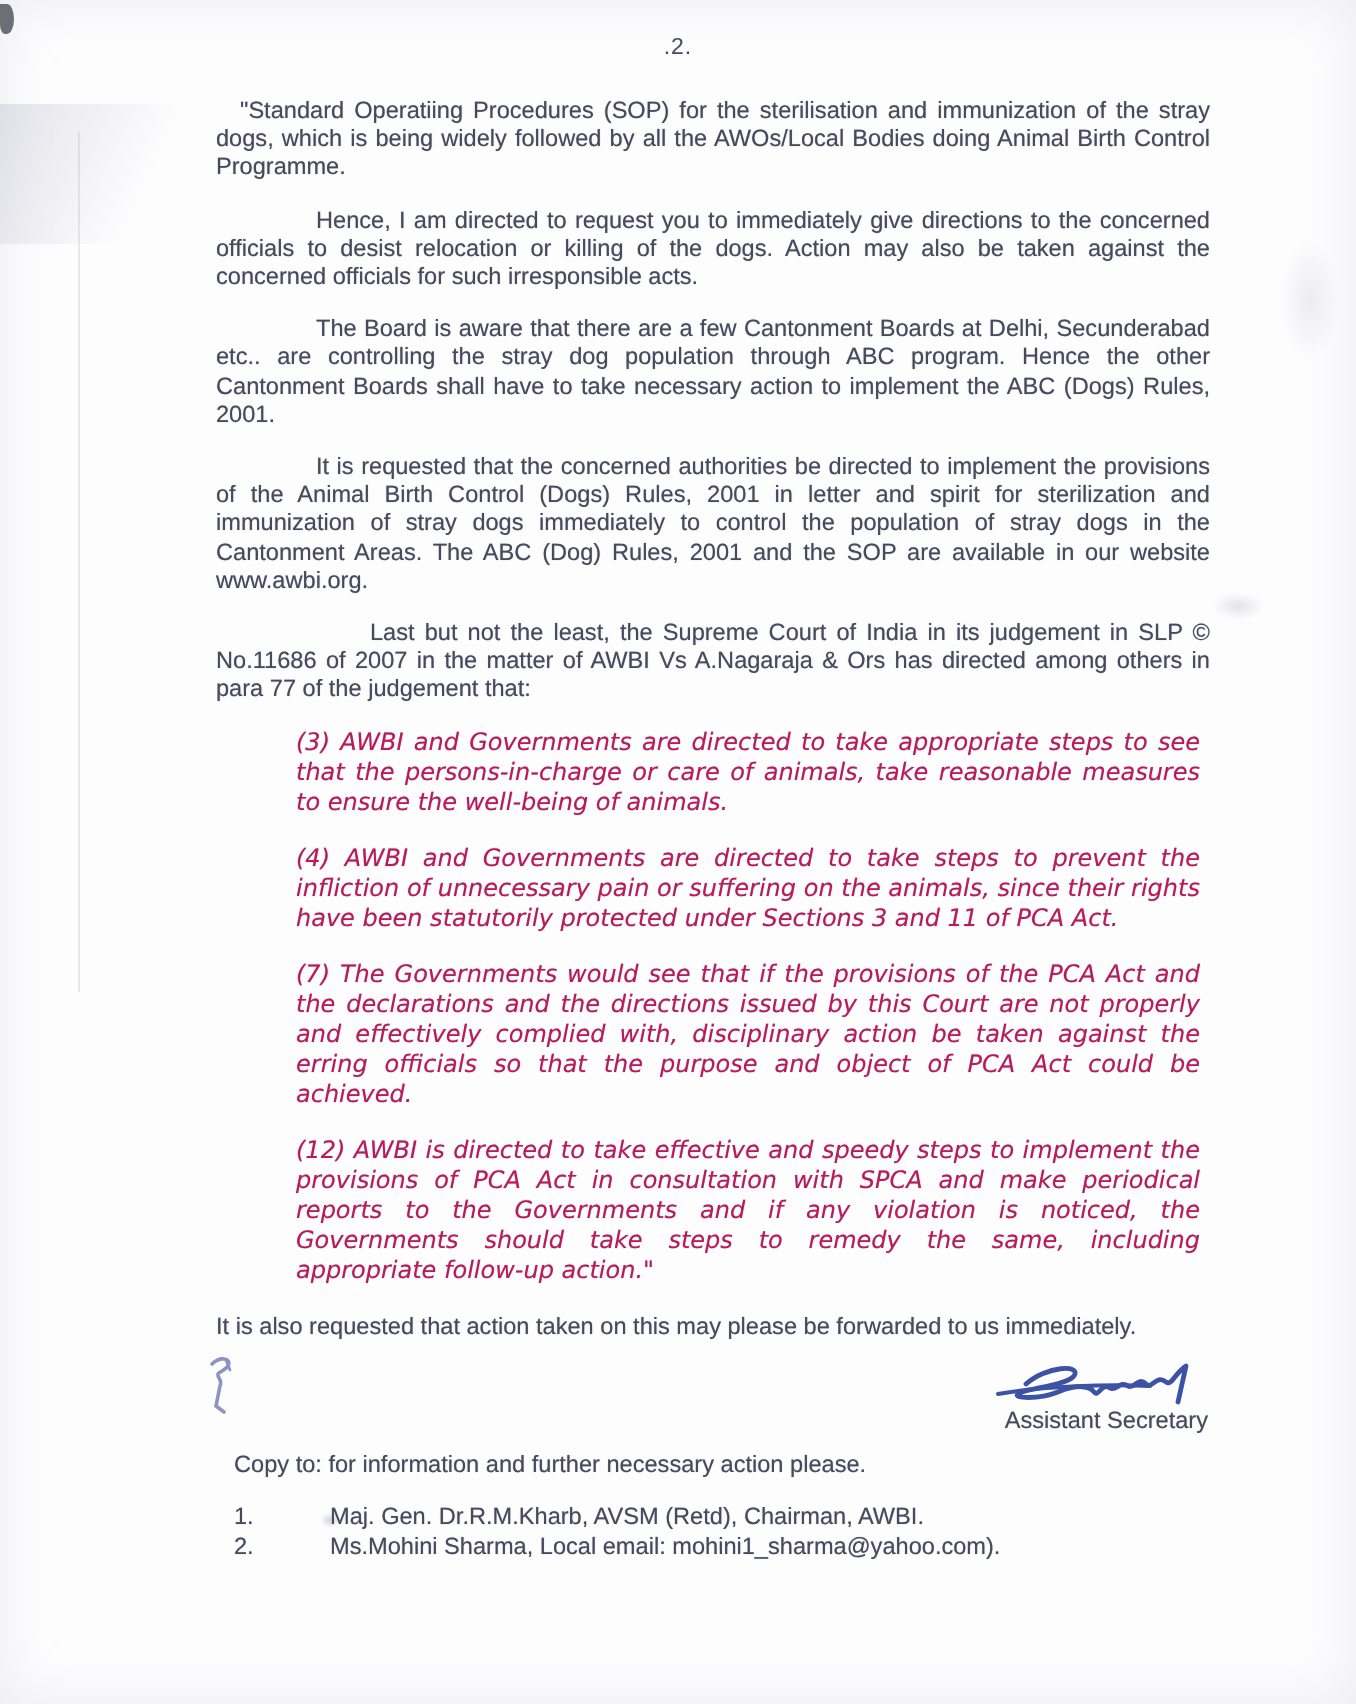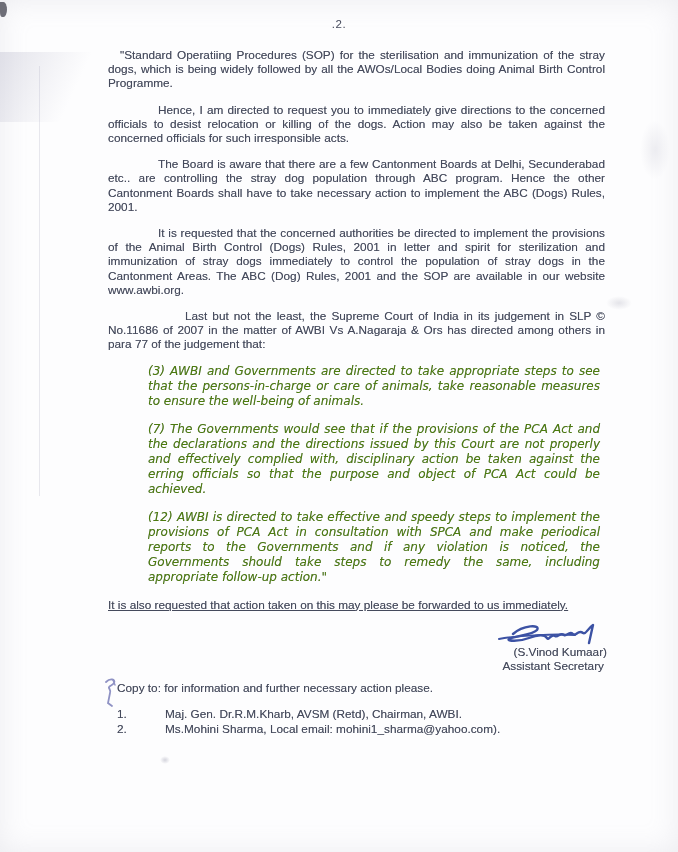--- a/index.html
+++ b/index.html
@@ -51,25 +51,25 @@
   .content p{margin:0 0 12px 0;}
   p.ind-sm{text-indent:12px;}
   p.ind{text-indent:50px;}
   p.ind-lg{text-indent:77px;}
   .weblink{}
   .quotes{margin:0 0 0 40px;width:452px;}
   .quotes p{
     font-family:"DejaVu Sans",sans-serif;
     font-style:italic;
     font-size:12px;line-height:15px;
-    color:#4d7c0f;
+    color:#be185d;
     margin:0 0 13px 0;
     text-shadow:0 0 .5px rgba(62,67,86,.5);
   }
-  .closing{margin:0 0 12px 0;text-decoration:underline;}
+  .closing{margin:0 0 12px 0;}
   .signoff{
     width:170px;margin-left:auto;margin-right:-2px;
     text-align:right;line-height:14.2px;
   }
   .signoff .sig-svg{display:block;margin:-3px 6px -6px auto;}
   .signoff .name,.signoff .title{text-align:right;}
   .signoff .title{padding-right:3px;}
   .copy-block{margin-top:8px;margin-left:9px;}
   .copy-heading{margin:0 0 14px 0;}
   .copy-row{display:flex;line-height:15px;}
@@ -103,32 +103,32 @@
     <p class="ind">Hence, I am directed to request you to immediately give directions to the concerned officials to desist relocation or killing of the dogs. Action may also be taken against the concerned officials for such irresponsible acts.</p>
 
     <p class="ind">The Board is aware that there are a few Cantonment Boards at Delhi, Secunderabad etc.. are controlling the stray dog population through ABC program. Hence the other Cantonment Boards shall have to take necessary action to implement the ABC (Dogs) Rules, 2001.</p>
 
     <p class="ind"><span>It is requested that the concerned authorities be directed to implement the provisions of the Animal Birth Control (Dogs) Rules, 2001 in letter and spirit for sterilization and immunization of stray dogs immediately to control the population of stray dogs in the Cantonment Areas. The ABC (Dog) Rules, 2001 and the SOP are available in our website </span><span class="weblink">www.awbi.org</span><span>.</span></p>
 
     <p class="ind-lg">Last but not the least, the Supreme Court of India in its judgement in SLP © No.11686 of 2007 in the matter of AWBI Vs A.Nagaraja &amp; Ors has directed among others in para 77 of the judgement that:</p>
 
     <div class="quotes">
       <p>(3) AWBI and Governments are directed to take appropriate steps to see that the persons-in-charge or care of animals, take reasonable measures to ensure the well-being of animals.</p>
+      <p>(4) AWBI and Governments are directed to take steps to prevent the infliction of unnecessary pain or suffering on the animals, since their rights have been statutorily protected under Sections 3 and 11 of PCA Act.</p>
       <p>(7) The Governments would see that if the provisions of the PCA Act and the declarations and the directions issued by this Court are not properly and effectively complied with, disciplinary action be taken against the erring officials so that the purpose and object of PCA Act could be achieved.</p>
       <p>(12) AWBI is directed to take effective and speedy steps to implement the provisions of PCA Act in consultation with SPCA and make periodical reports to the Governments and if any violation is noticed, the Governments should take steps to remedy the same, including appropriate follow-up action."</p>
     </div>
 
     <p class="closing">It is also requested that action taken on this may please be forwarded to us immediately.</p>
 
     <div class="signoff">
       <svg class="sig-svg" width="104" height="30" viewBox="0 0 104 30">
         <path d="M16 13 C 26 4, 44 3, 40 9 C 36 14, 16 15, 12 18 C 9 20, 22 21, 32 17 C 42 13, 48 14, 50 17 C 52 20, 54 12, 58 15 C 61 17, 63 11, 67 14 C 70 16, 72 9, 76 13 C 79 16, 81 8, 86 12 C 89 14, 90 8, 96 4 L 92 22" fill="none" stroke="#3c52a4" stroke-width="2.4" stroke-linecap="round" stroke-linejoin="round"></path>
         <path d="M2 18 C 24 14, 58 13, 78 14" fill="none" stroke="#3c52a4" stroke-width="2" stroke-linecap="round"></path>
       </svg>
-      <div class="name">(S.Vinod Kumaar)</div>
       <div class="title">Assistant Secretary</div>
     </div>
 
     <div class="copy-block">
       <p class="copy-heading">Copy to: for information and further necessary action please.</p>
       <div class="copy-row">
         <span class="num">1.</span>
         <span>Maj. Gen. Dr.R.M.Kharb, AVSM (Retd), Chairman, AWBI.</span>
       </div>
       <div class="copy-row">

